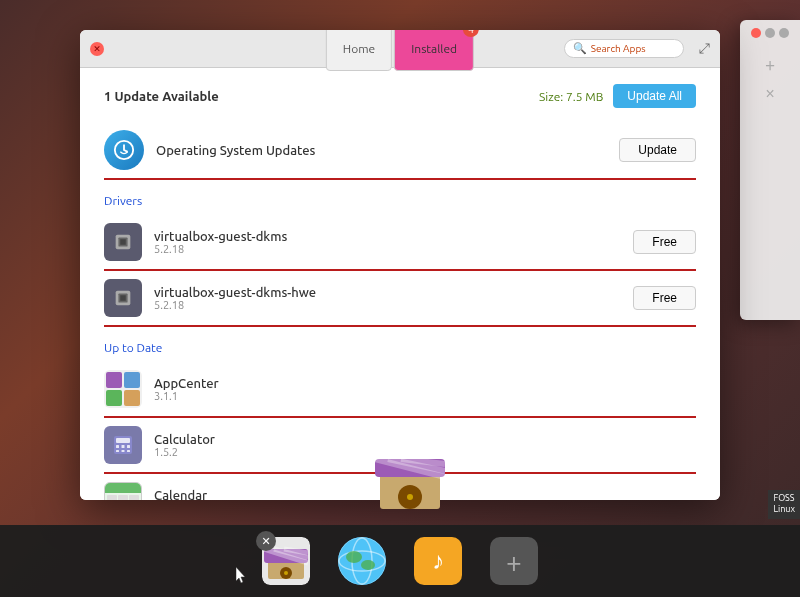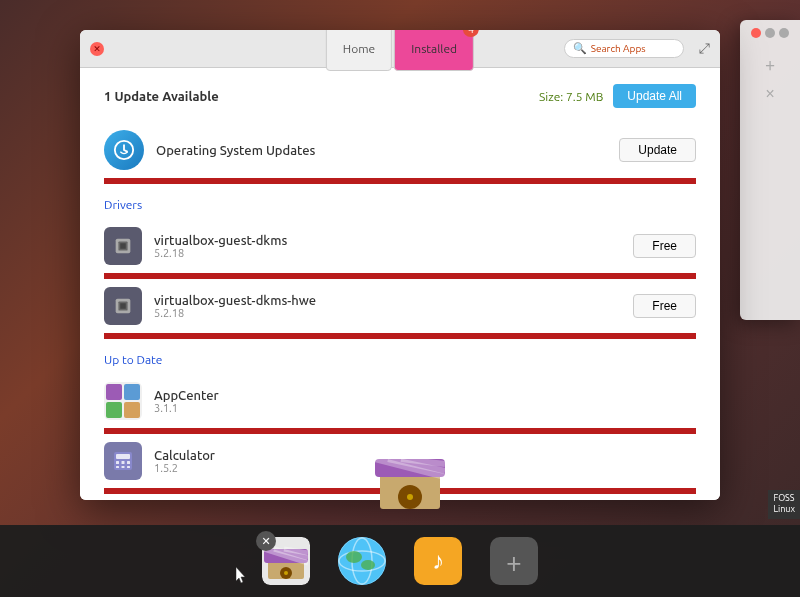--- a/index.html
+++ b/index.html
@@ -200,21 +200,21 @@
       padding: 5px 14px;
       font-size: 12px;
       cursor: pointer;
       font-weight: 500;
     }
 
     .app-row {
       display: flex;
       align-items: center;
       padding: 8px 0;
-      border-bottom: 6px solid #b91c1c;
+      border-bottom: 2px solid #b91c1c;
       justify-content: space-between;
     }
 
     .app-icon-circle {
       width: 40px;
       height: 40px;
       border-radius: 50%;
       background: linear-gradient(135deg, #3daee9, #1a7abf);
       display: flex;
       align-items: center;

